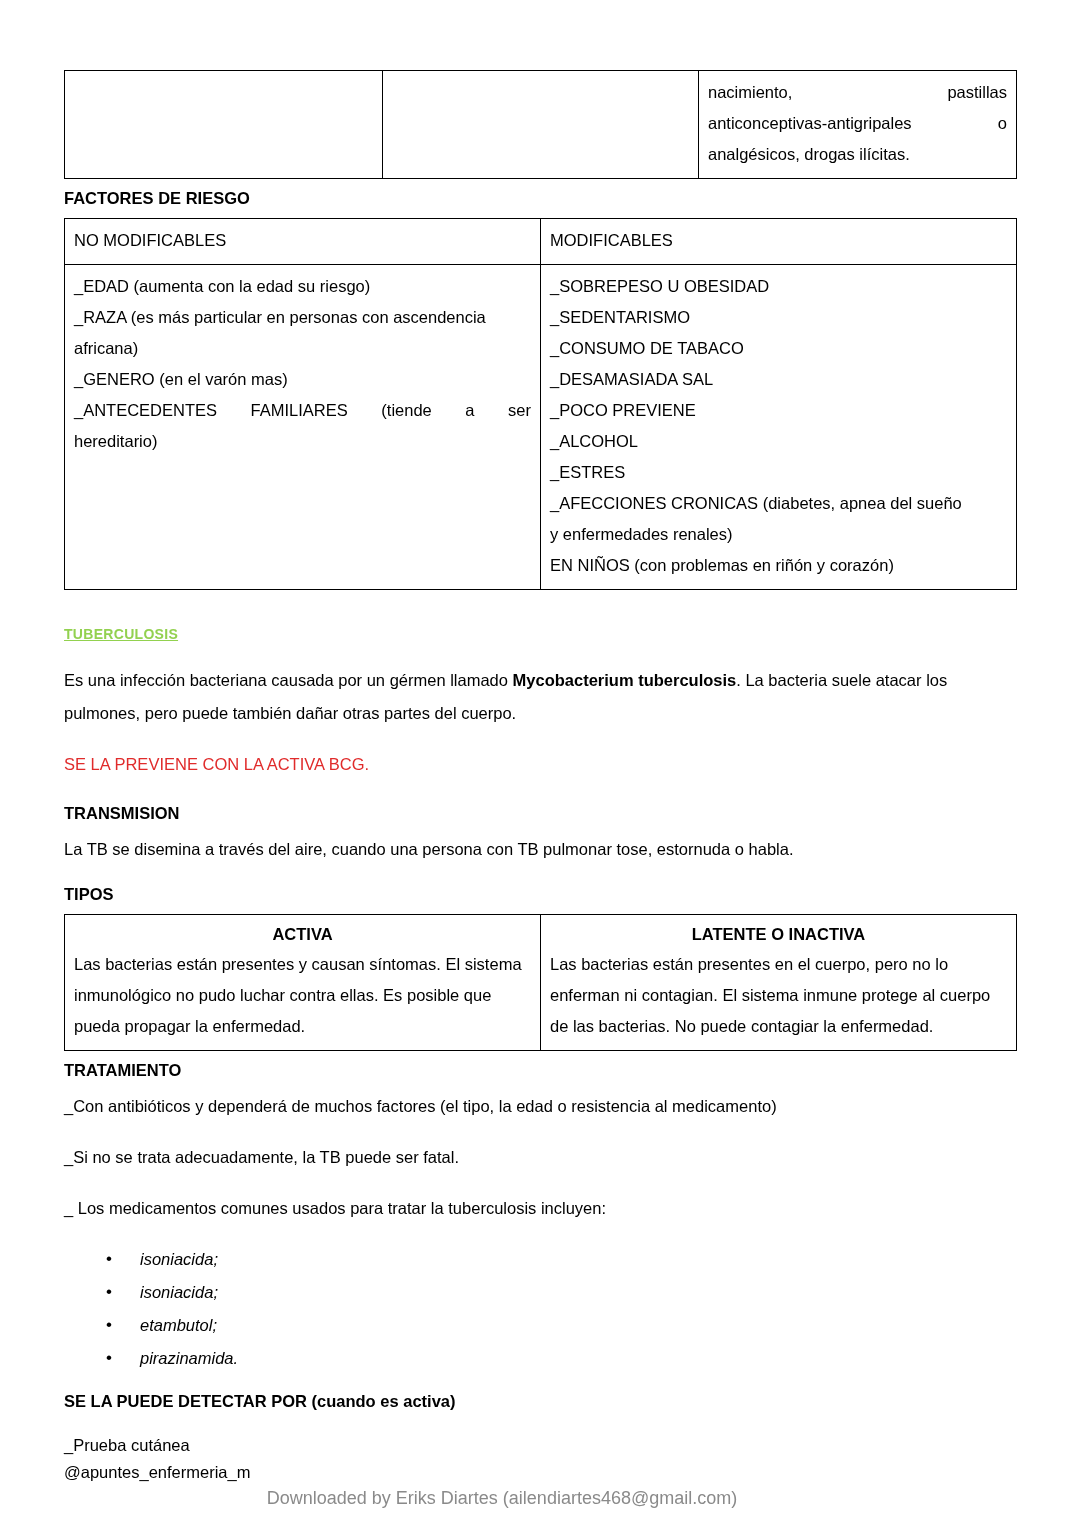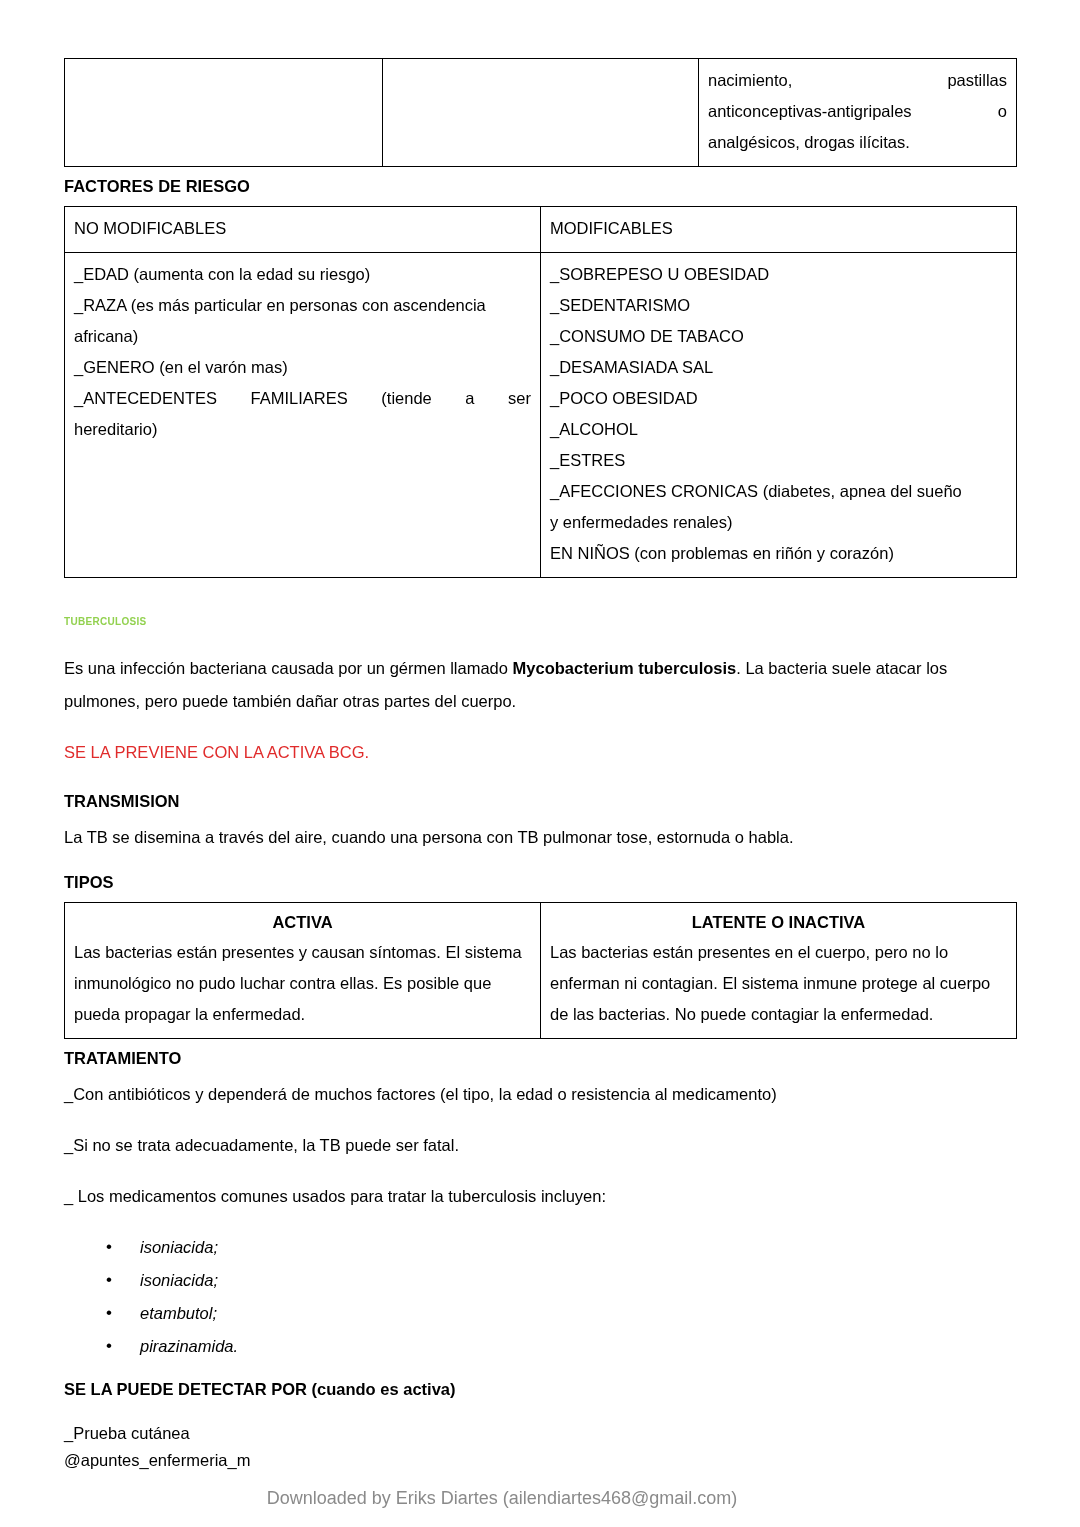--- a/index.html
+++ b/index.html
@@ -20,21 +20,21 @@
     position: absolute;
     left: 0; top: 0;
     width: 1080px;
     height: 1527px;
     overflow: hidden;
   }
 
   .content {
     position: absolute;
     left: 64px;
-    top: 58px;
+    top: 70px;
     width: 952px;
   }
 
   
   table.doc-table {
     border-collapse: collapse;
     width: 952px;
     table-layout: fixed;
     font-size: 16.5px;
   }
@@ -73,26 +73,27 @@
   }
 
   
   .h-bold {
     font-size: 16.5px;
     font-weight: bold;
     margin: 9px 0 9px 0;
     line-height: 21px;
   }
   .h-green {
-    font-size: 10px;
+    font-size: 14px;
     font-weight: bold;
     color: #92d14f;
     letter-spacing: 0.3px;
     margin: 34px 0 20px 0;
     line-height: 20px;
+    text-decoration: underline;
   }
   p.para {
     font-size: 16.5px;
     line-height: 33px;
     margin: 0 0 18px 0;
   }
   .red {
     color: #e02b2b;
     font-size: 16.5px;
     line-height: 33px;
@@ -193,21 +194,21 @@
             <span class="plain-line">africana)</span>
             <span class="plain-line">_GENERO (en el varón mas)</span>
             <span class="justify-line">_ANTECEDENTES FAMILIARES (tiende a ser</span>
             <span class="plain-line">hereditario)</span>
           </td>
           <td>
             <span class="plain-line">_SOBREPESO U OBESIDAD</span>
             <span class="plain-line">_SEDENTARISMO</span>
             <span class="plain-line">_CONSUMO DE TABACO</span>
             <span class="plain-line">_DESAMASIADA SAL</span>
-            <span class="plain-line">_POCO OBESIDAD</span>
+            <span class="plain-line">_POCO PREVIENE</span>
             <span class="plain-line">_ALCOHOL</span>
             <span class="plain-line">_ESTRES</span>
             <span class="plain-line">_AFECCIONES CRONICAS (diabetes, apnea del sueño</span>
             <span class="plain-line">y enfermedades renales)</span>
             <span class="plain-line">EN NIÑOS (con problemas en riñón y corazón)</span>
           </td>
         </tr>
       </tbody>
     </table>
 

